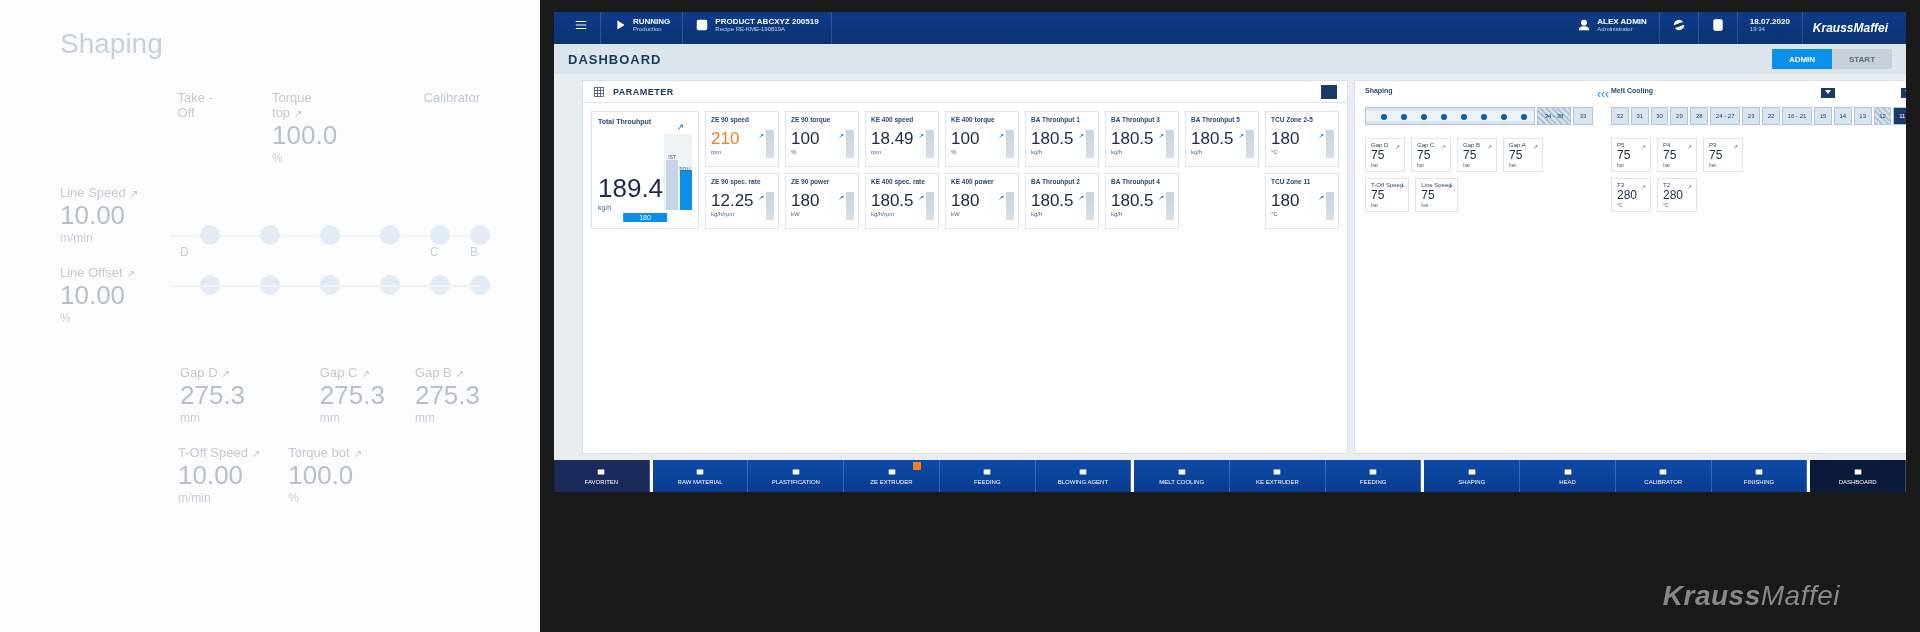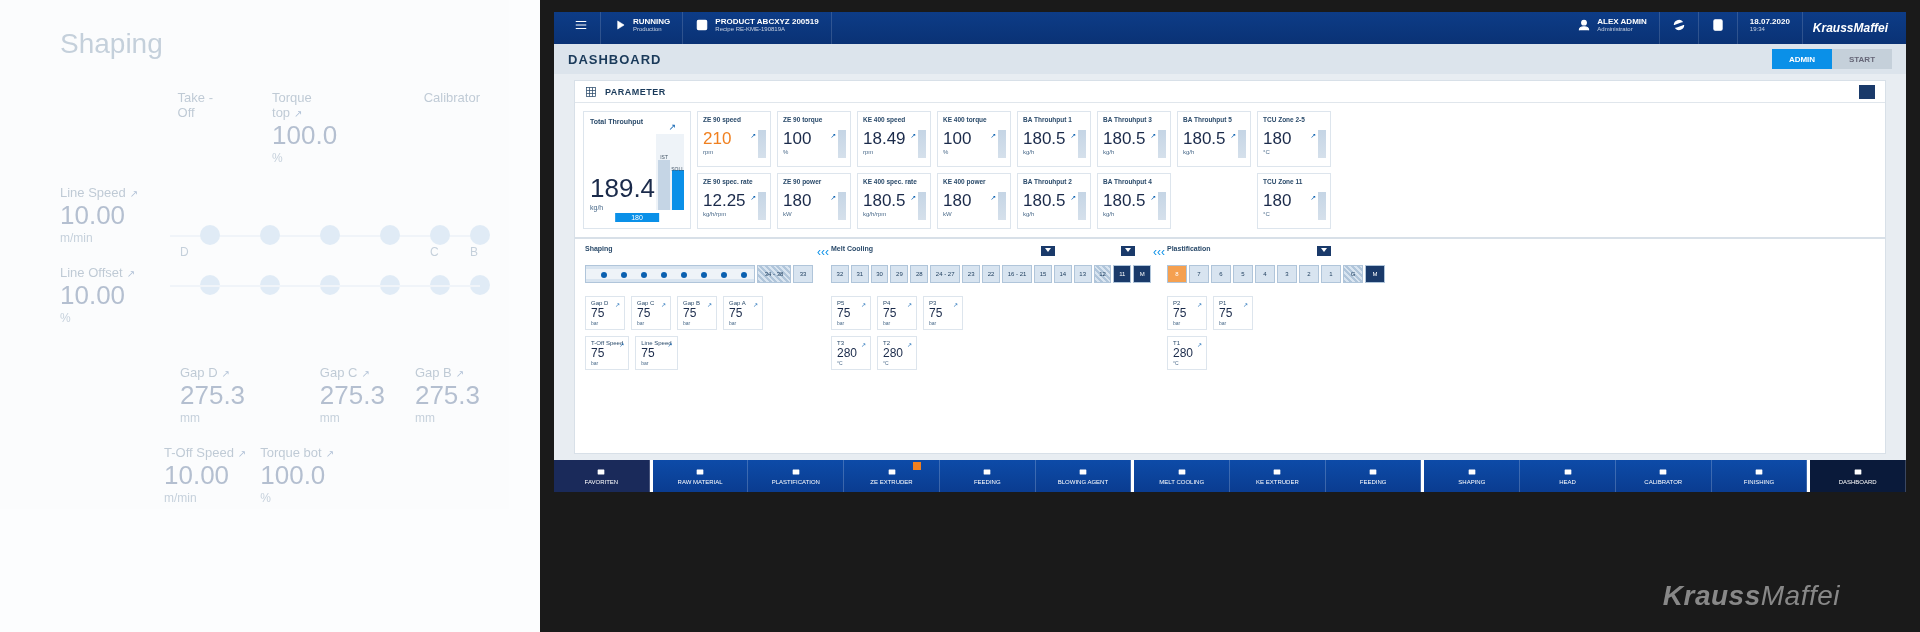--- a/index.html
+++ b/index.html
@@ -38,21 +38,21 @@
 
 
 .subhead { background: #dce4ec; height: 30px; display: flex; align-items: center; padding: 0 14px; }
 .subhead h1 { color: #1a3a5a; font-size: 13px; letter-spacing: 1px; }
 .sh-spacer { flex: 1; }
 .sh-btn { width: 60px; height: 20px; font-size: 8px; font-weight: bold; border: none; cursor: pointer; }
 .sh-btn.stop { background: #0a90e8; color: #fff; }
 .sh-btn.start { background: #c5d0da; color: #667; }
 
 
-.content { flex: 1; padding: 6px 20px; display: flex; flex-direction: column; overflow: hidden; }
+.content { flex: 1; padding: 6px 28px; display: flex; flex-direction: row; gap: 6px; overflow: hidden; }
 .panel { background: #fff; border: 1px solid #d8e0e8; }
 .panel-head { height: 22px; display: flex; align-items: center; padding: 0 10px; border-bottom: 1px solid #e0e6ec; }
 .panel-head svg { width: 12px; height: 12px; margin-right: 8px; stroke: #2a4a6a; fill: none; }
 .panel-head span { font-size: 9px; font-weight: bold; color: #1a3a5a; letter-spacing: 0.5px; }
 .panel-head .colbtn { margin-left: auto; width: 16px; height: 14px; background: #1a3a6a; }
 
 
 .param-body { display: flex; gap: 6px; padding: 8px; }
 .tile-lg { width: 108px; height: 118px; border: 1px solid #dde5ed; padding: 6px; position: relative; }
 .col-group { display: flex; flex-direction: column; gap: 6px; }
@@ -173,21 +173,21 @@
       <div class="bg-metric-label"><span>Gap C</span><span class="arr">↗</span></div>
       <div class="bg-metric-val">275.3</div>
       <div class="bg-metric-unit">mm</div>
     </div>
     <div class="bg-metric">
       <div class="bg-metric-label"><span>Gap B</span><span class="arr">↗</span></div>
       <div class="bg-metric-val">275.3</div>
       <div class="bg-metric-unit">mm</div>
     </div>
   </div>
-  <div class="bg-row" style="gap:14px;">
+  <div class="bg-row" style="gap:28px;">
     <div style="width:90px"></div>
     <div class="bg-metric">
       <div class="bg-metric-label"><span>T-Off Speed</span><span class="arr">↗</span></div>
       <div class="bg-metric-val">10.00</div>
       <div class="bg-metric-unit">m/min</div>
     </div>
     <div class="bg-metric">
       <div class="bg-metric-label"><span>Torque bot</span><span class="arr">↗</span></div>
       <div class="bg-metric-val">100.0</div>
       <div class="bg-metric-unit">%</div>

